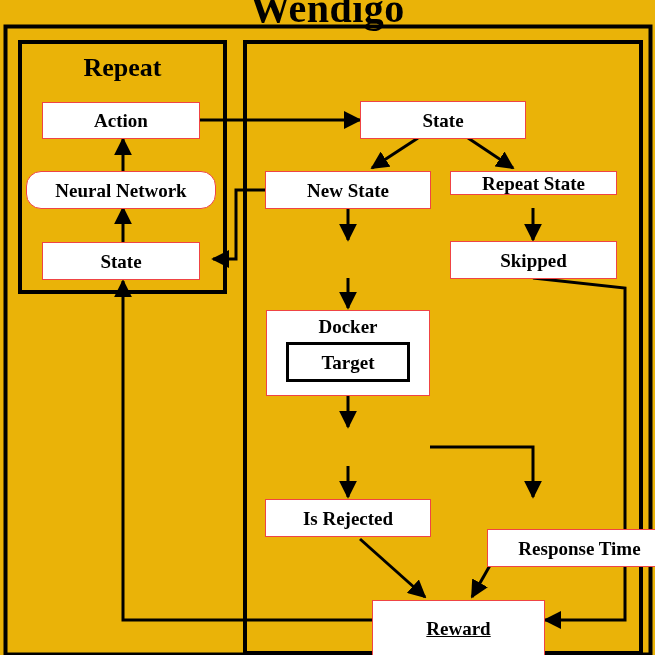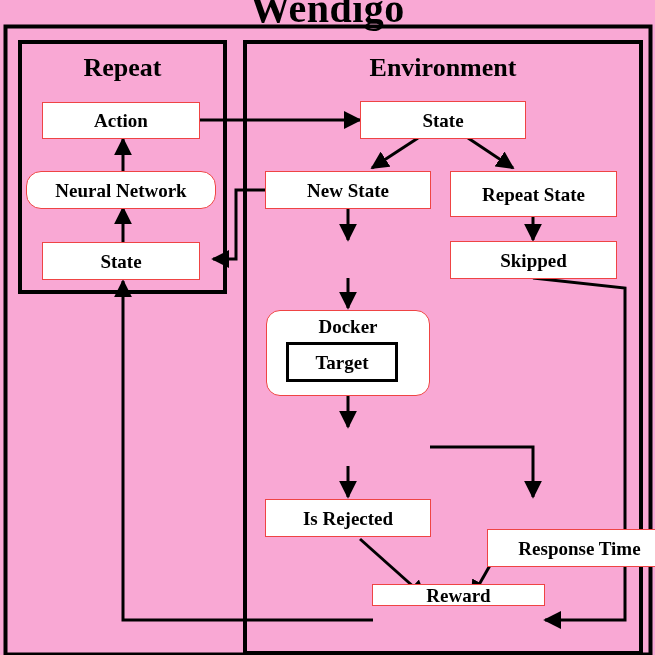--- a/index.html
+++ b/index.html
@@ -7,21 +7,21 @@
     padding: 0;
     background: #ffffff;
   }
   body {
     font-family: "Liberation Serif", "DejaVu Serif", serif;
   }
   #canvas {
     position: relative;
     width: 655px;
     height: 655px;
-    background: #f9a8d4;
+    background: #eab308;
     overflow: hidden;
   }
   #wire {
     position: absolute;
     left: 0;
     top: 0;
     width: 655px;
     height: 655px;
   }
   .diagram-title {
@@ -68,21 +68,21 @@
     top: 6px;
     width: 100%;
     text-align: center;
     font-size: 19px;
     font-weight: bold;
   }
   .node.target-node {
     position: absolute;
     left: 19px;
     top: 31px;
-    width: 112px;
+    width: 124px;
     height: 40px;
     border: 3px solid #000;
     font-size: 19px;
   }
 </style>
 </head>
 <body>
 
 <div id="canvas">
 
@@ -128,42 +128,41 @@
 
     <path d="M 533 278 L 625 288 L 625 620 L 545 620" fill="none" stroke="#000" stroke-width="3" marker-end="url(#ah)"></path>
 
     <path d="M 373 620 L 123 620 L 123 281" fill="none" stroke="#000" stroke-width="3" marker-end="url(#ah)"></path>
   </svg>
 
   <div class="diagram-title">Wendigo</div>
 
   <div class="panel-title" style="left:20px; top:55px; width:205px;">Repeat</div>
 
-  <div class="panel-title" style="left:245px; top:55px; width:396px;">Environment</div>
 
   <div class="node" style="left:42px;  top:102px; width:158px; height:37px;">Action</div>
 
   <div class="node" style="left:26px;  top:171px; width:190px; height:38px;border-radius:15px;">Neural Network</div>
 
   <div class="node" style="left:42px;  top:242px; width:158px; height:38px;">State</div>
 
   <div class="node" style="left:360px; top:101px; width:166px; height:38px;">State</div>
 
   <div class="node" style="left:265px; top:171px; width:166px; height:38px;">New State</div>
 
-  <div class="node" style="left:450px; top:171px; width:167px; height:46px;">Repeat State</div>
+  <div class="node" style="left:450px; top:171px; width:167px; height:24px;">Repeat State</div>
 
 
   <div class="node" style="left:450px; top:241px; width:167px; height:38px;">Skipped</div>
 
-  <div class="node docker-node" style="left:266px; top:310px; width:164px; height:86px;border-radius:14px;">
+  <div class="node docker-node" style="left:266px; top:310px; width:164px; height:86px;">
     <span class="docker-label">Docker</span>
     <div class="node target-node">Target</div>
   </div>
 
 
   <div class="node" style="left:265px; top:499px; width:166px; height:38px;">Is Rejected</div>
 
   <div class="node" style="left:450px; top:529px; width:185px; height:38px;margin-left:37px;">Response Time</div>
 
-  <div class="node" style="left:372px; top:584px; width:173px; height:22px;">Reward</div>
+  <div class="node" style="left:372px; top:600px; width:173px; height:56px;text-decoration:underline;">Reward</div>
 
 </div>
 
 </body></html>

